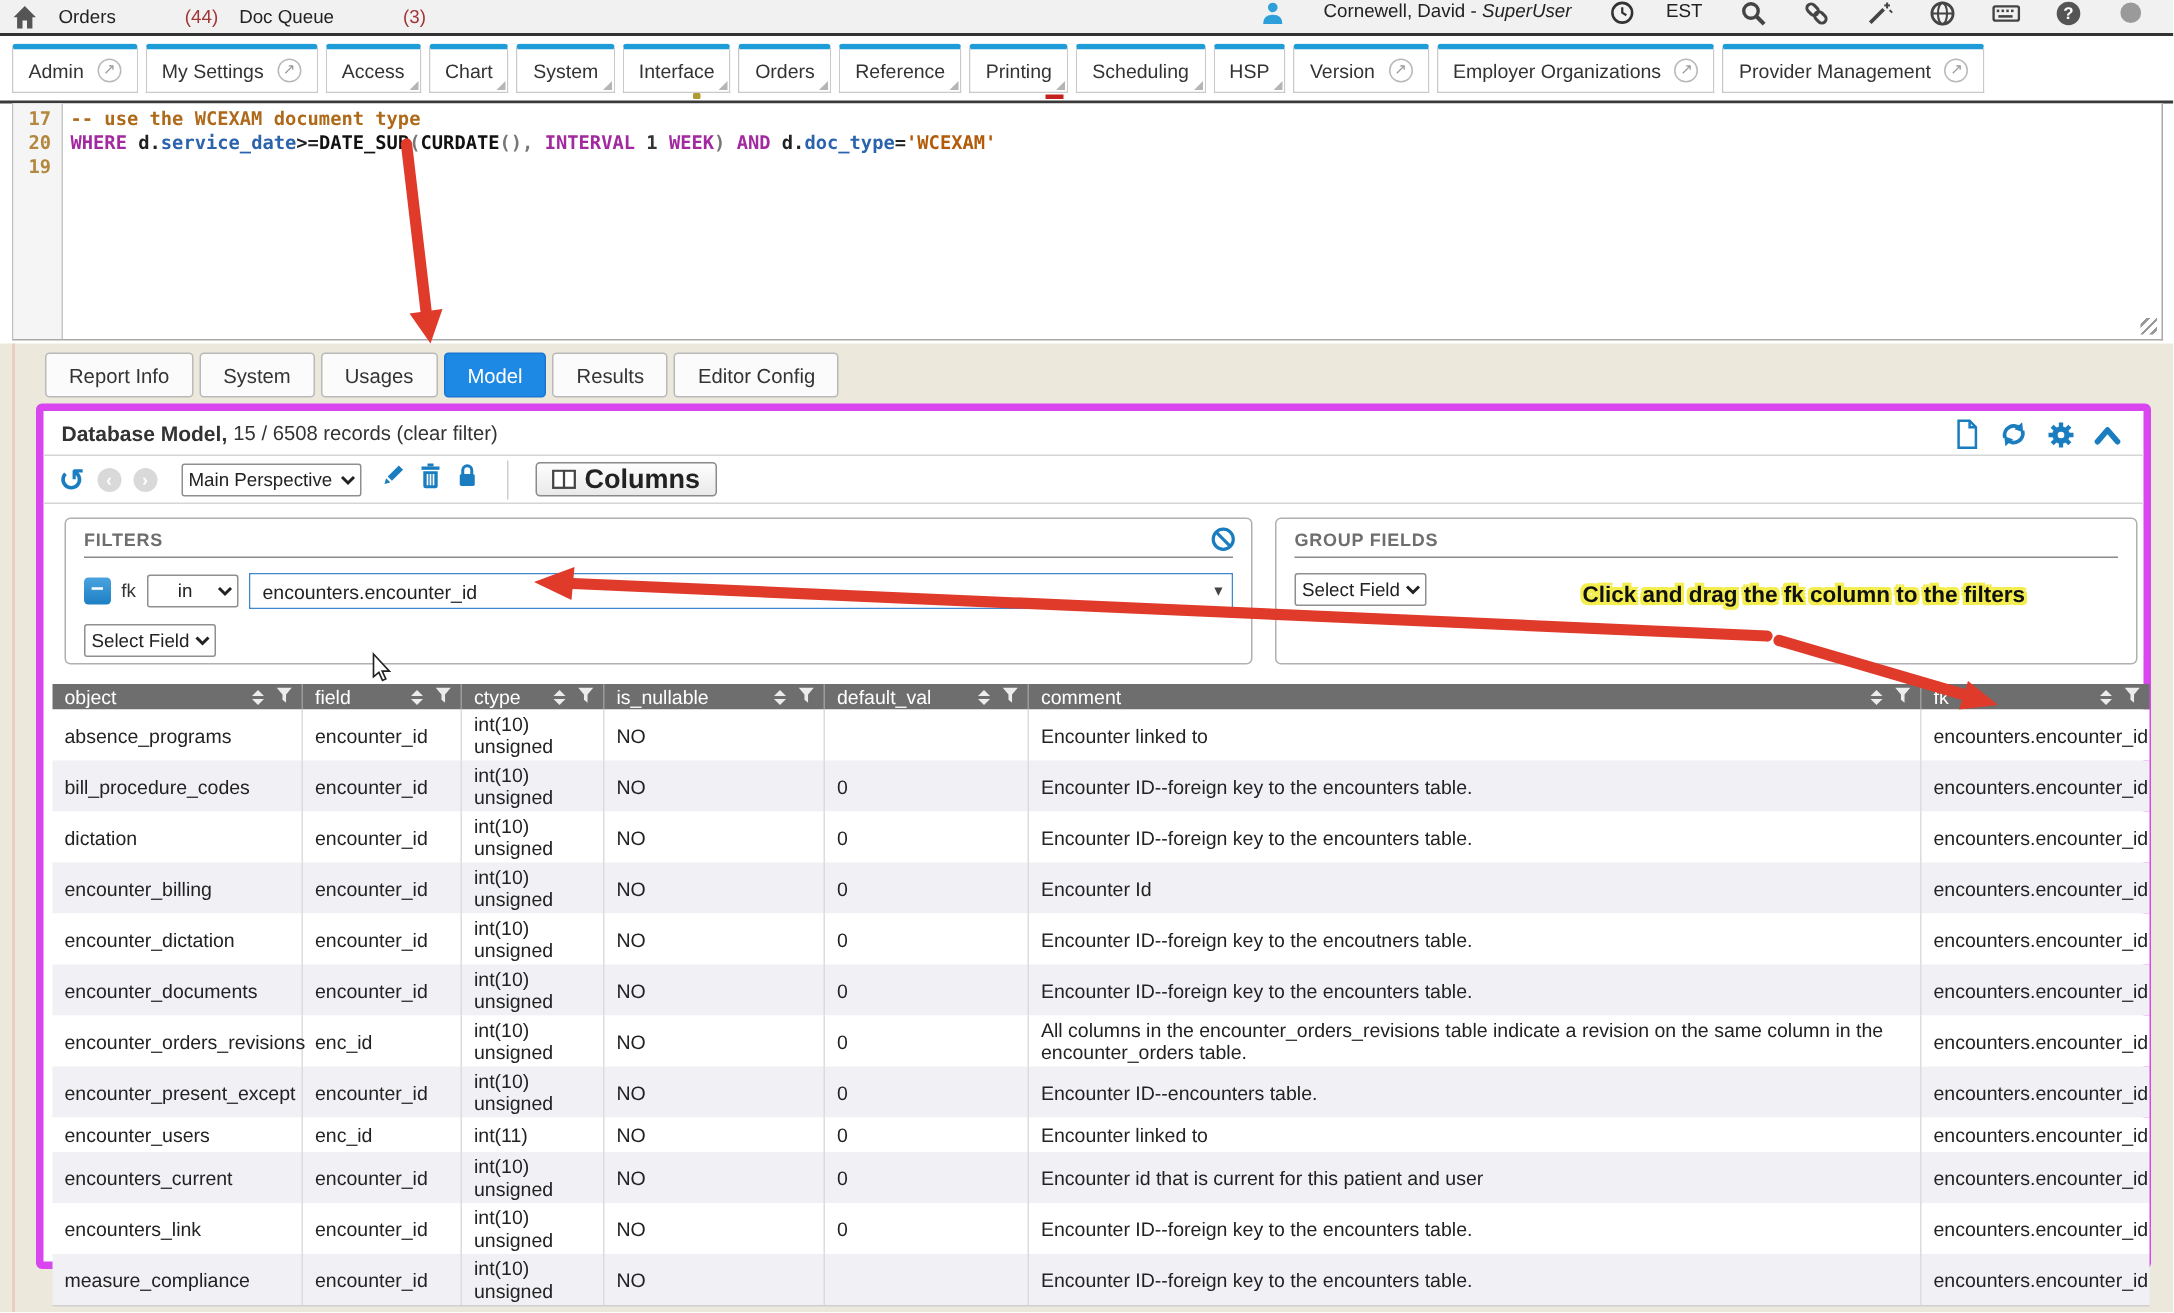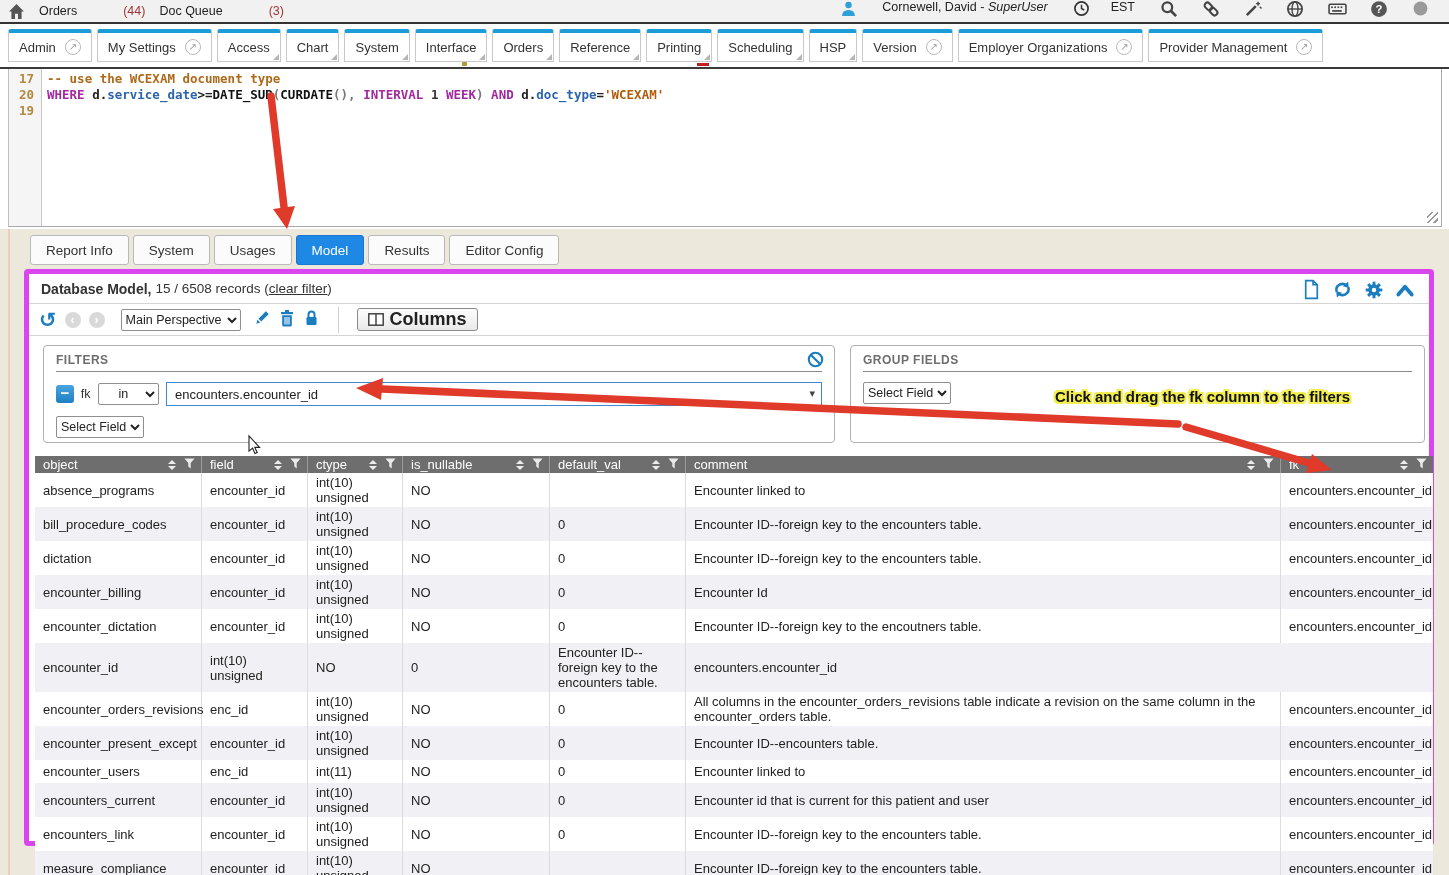--- a/index.html
+++ b/index.html
@@ -55,21 +55,21 @@
   .rtab { height:30px; display:flex; align-items:center; padding:0 15px; font-size:13.5px; color:#333;
           background:#fbfbfb; border:1px solid #b9b9b9; border-radius:3px; }
   .rtab.active { background:#1e88e5; border-color:#1976d2; color:#fff; }
 
   
   .panel { position:absolute; left:24px; top:40px; width:1410px; height:577px; background:#fff;
            border:5px solid #d946ef; border-radius:4px; }
   .panel-header { position:relative; height:30px; display:flex; align-items:center; padding:0 12px;
                   font-size:13.5px; color:#333; border-bottom:1px solid #d5d5d5; }
   .panel-header b { font-size:14px; margin-right:4px; }
-  .clear-link { color:#333; text-decoration:underline; cursor:pointer; }
+  .clear-link { color:#333; cursor:pointer; }
   .panel-hicons { position:absolute; right:14px; top:5px; display:flex; gap:11px; align-items:center; }
   .panel-hicons svg { display:block; }
 
   .toolbar { height:32px; display:flex; align-items:center; padding:0 10px; gap:8px; border-bottom:1px solid #d5d5d5; }
   .undo-glyph { color:#1a7dc0; font-size:21px; font-weight:bold; line-height:20px; font-family:"DejaVu Sans",sans-serif; }
   .circ-btn { width:16px; height:16px; border-radius:50%; background:#d9d9d9; color:#fff; font-size:12px;
               display:flex; align-items:center; justify-content:center; line-height:1; font-weight:bold; }
   select { height:22px; font-size:12.5px; font-family:"Liberation Sans",sans-serif; border:1px solid #8f8f8f;
            background:#fff; border-radius:2px; color:#222; }
   .tb-sep { width:1px; height:26px; background:#cfcfcf; margin:0 10px; }
@@ -530,20 +530,21 @@
             <div class="t-row">
               <div class="t-cell">encounter_dictation</div>
               <div class="t-cell">encounter_id</div>
               <div class="t-cell">int(10) unsigned</div>
               <div class="t-cell">NO</div>
               <div class="t-cell">0</div>
               <div class="t-cell">Encounter ID--foreign key to the encoutners table.</div>
               <div class="t-cell">encounters.encounter_id</div>
             </div>
             <div class="t-row alt">
+              <div class="t-cell">encounter_documents</div>
               <div class="t-cell">encounter_id</div>
               <div class="t-cell">int(10) unsigned</div>
               <div class="t-cell">NO</div>
               <div class="t-cell">0</div>
               <div class="t-cell">Encounter ID--foreign key to the encounters table.</div>
               <div class="t-cell">encounters.encounter_id</div>
             </div>
             <div class="t-row">
               <div class="t-cell">encounter_orders_revisions</div>
               <div class="t-cell">enc_id</div>

